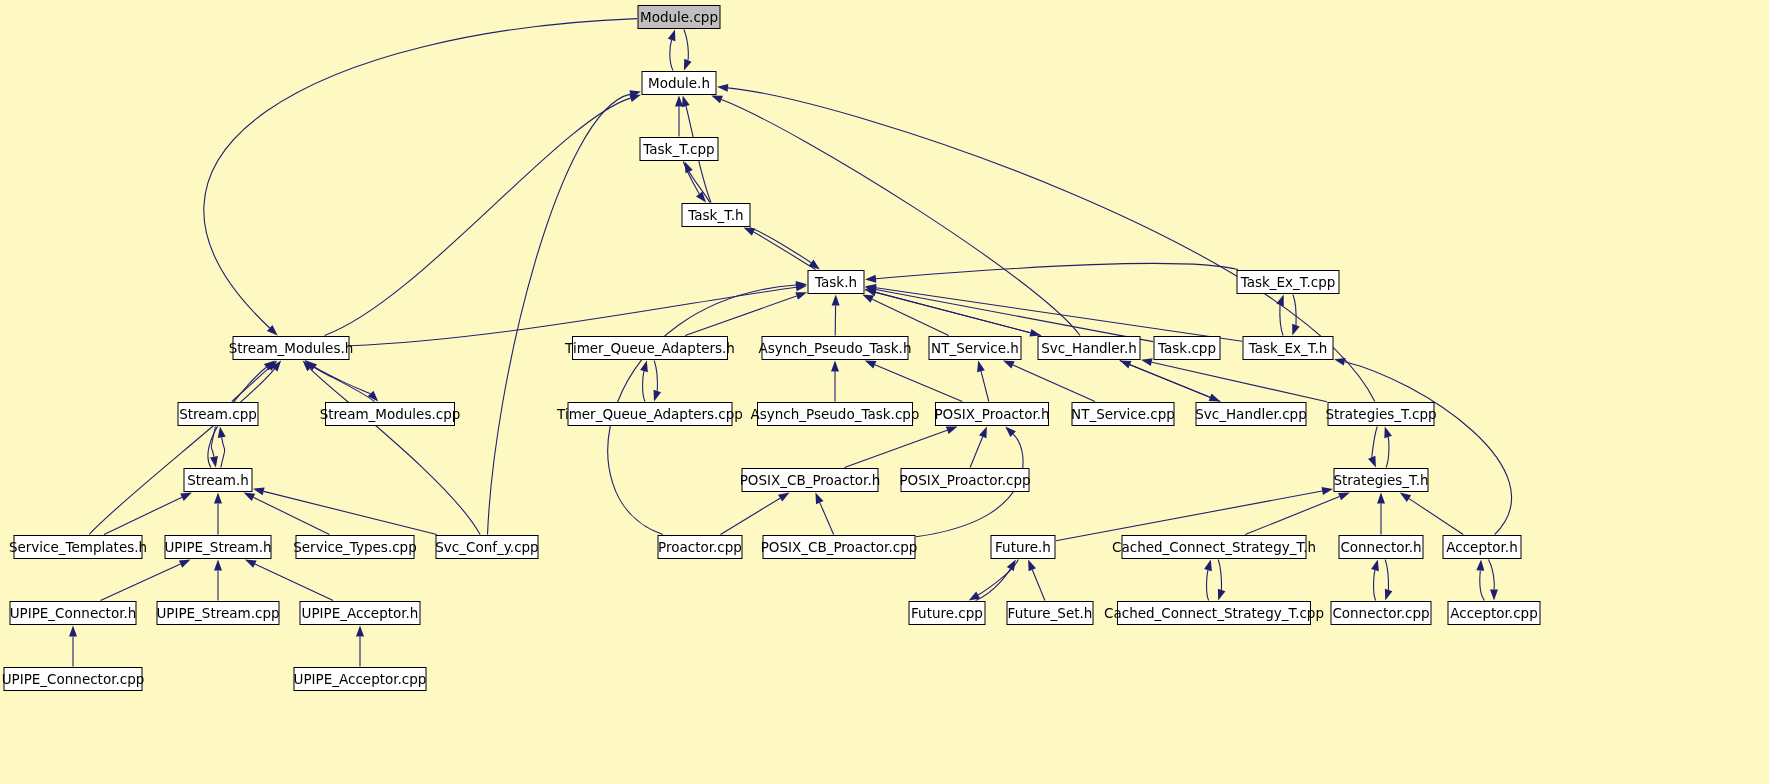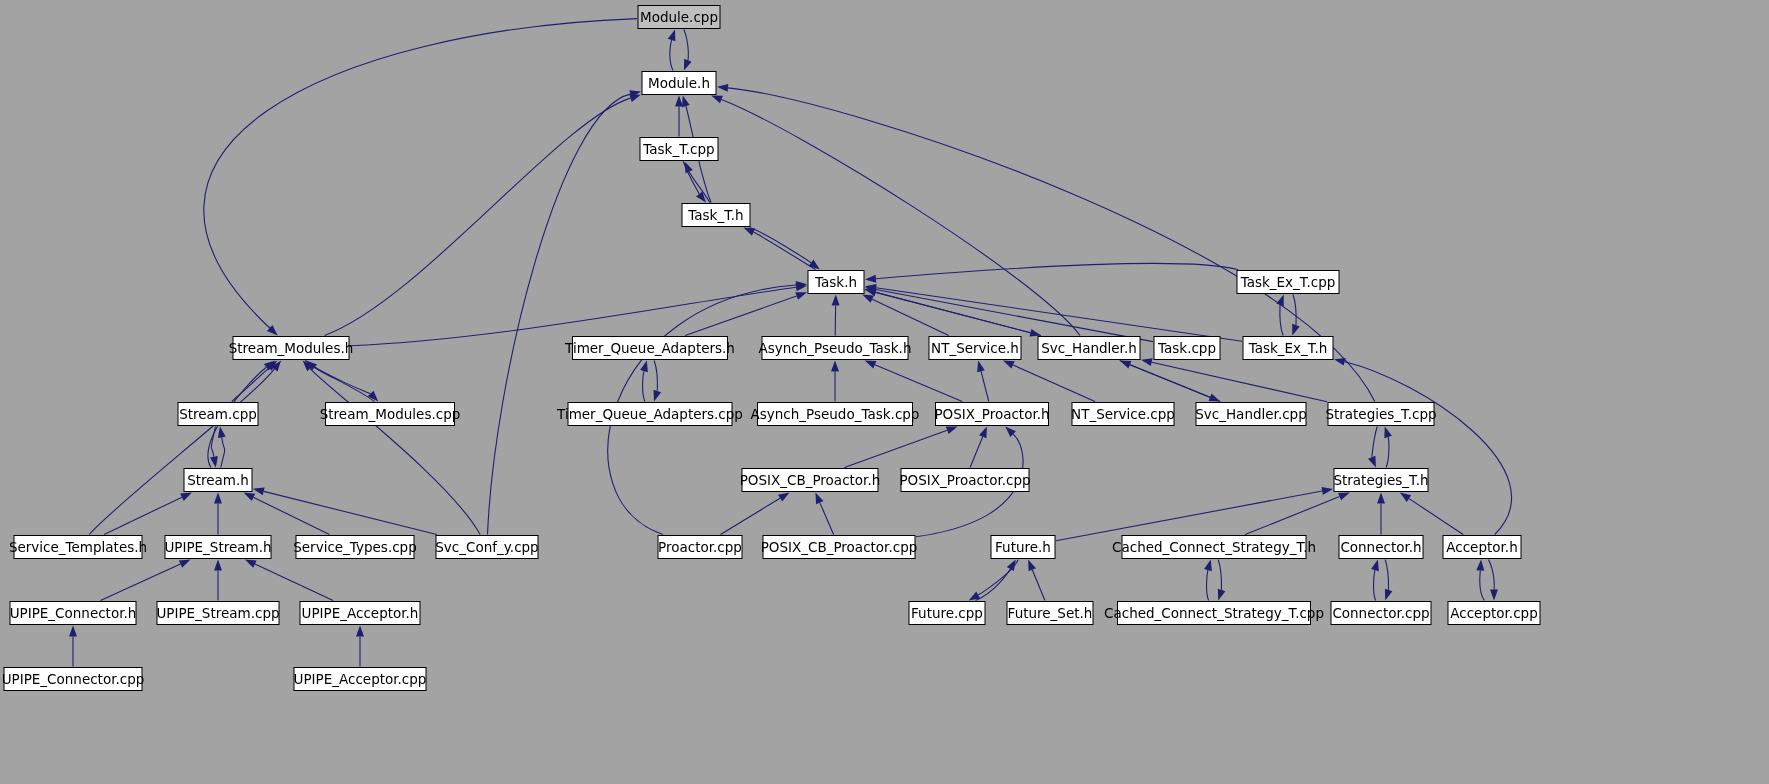--- a/index.html
+++ b/index.html
@@ -7,21 +7,21 @@
     padding: 0;
     background: #ffffff;
   }
   body {
     font-family: "DejaVu Sans", sans-serif;
   }
   #graph-root {
     position: relative;
     width: 1769px;
     height: 784px;
-    background: #a3a3a3;
+    background: #fef9c3;
     overflow: hidden;
   }
   svg.graph-canvas {
     position: absolute;
     left: 0;
     top: 0;
     width: 1769px;
     height: 784px;
   }
   .edge-path {

